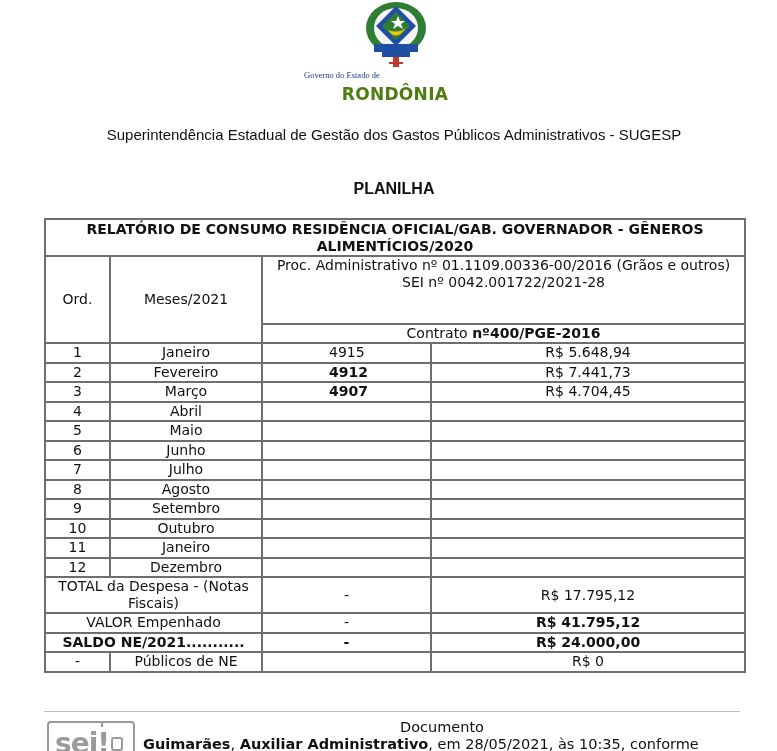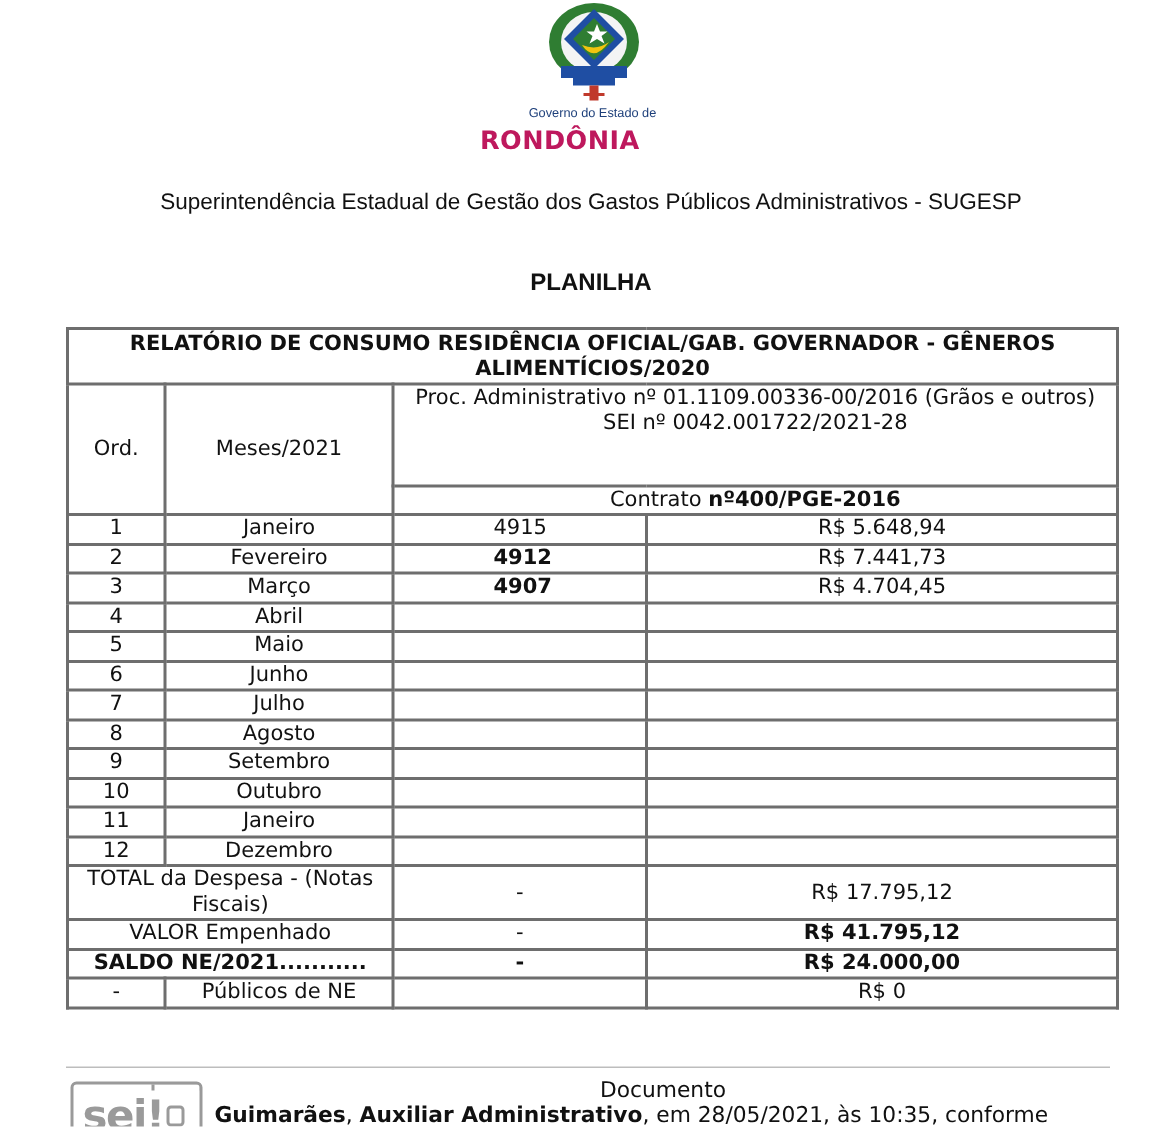--- a/index.html
+++ b/index.html
@@ -17,38 +17,38 @@
     }
     .crest {
       position: absolute;
       left: 360px;
       top: 0px;
       width: 72px;
       height: 68px;
     }
     .gov-label {
       position: absolute;
-      left: 320px;
+      left: 304px;
       top: 70px;
       width: 150px;
-      text-align: center;
-      font-family: Liberation Sans, sans-serif;
+      text-align: left;
+      font-family: Liberation Serif, serif;
       font-size: 8.5px;
       color: #1d3f7a;
     }
     .state-name {
       position: absolute;
       left: 320px;
       top: 84px;
       width: 150px;
-      text-align: left;
+      text-align: center;
       font-family: "DejaVu Sans", sans-serif;
       font-weight: bold;
       font-size: 17px;
-      color: #be185d;
+      color: #4d7c0f;
       letter-spacing: 0.3px;
     }
     .agency {
       position: absolute;
       left: 0;
       top: 126px;
       width: 788px;
       text-align: center;
       font-family: "Liberation Sans", sans-serif;
       font-size: 15px;

